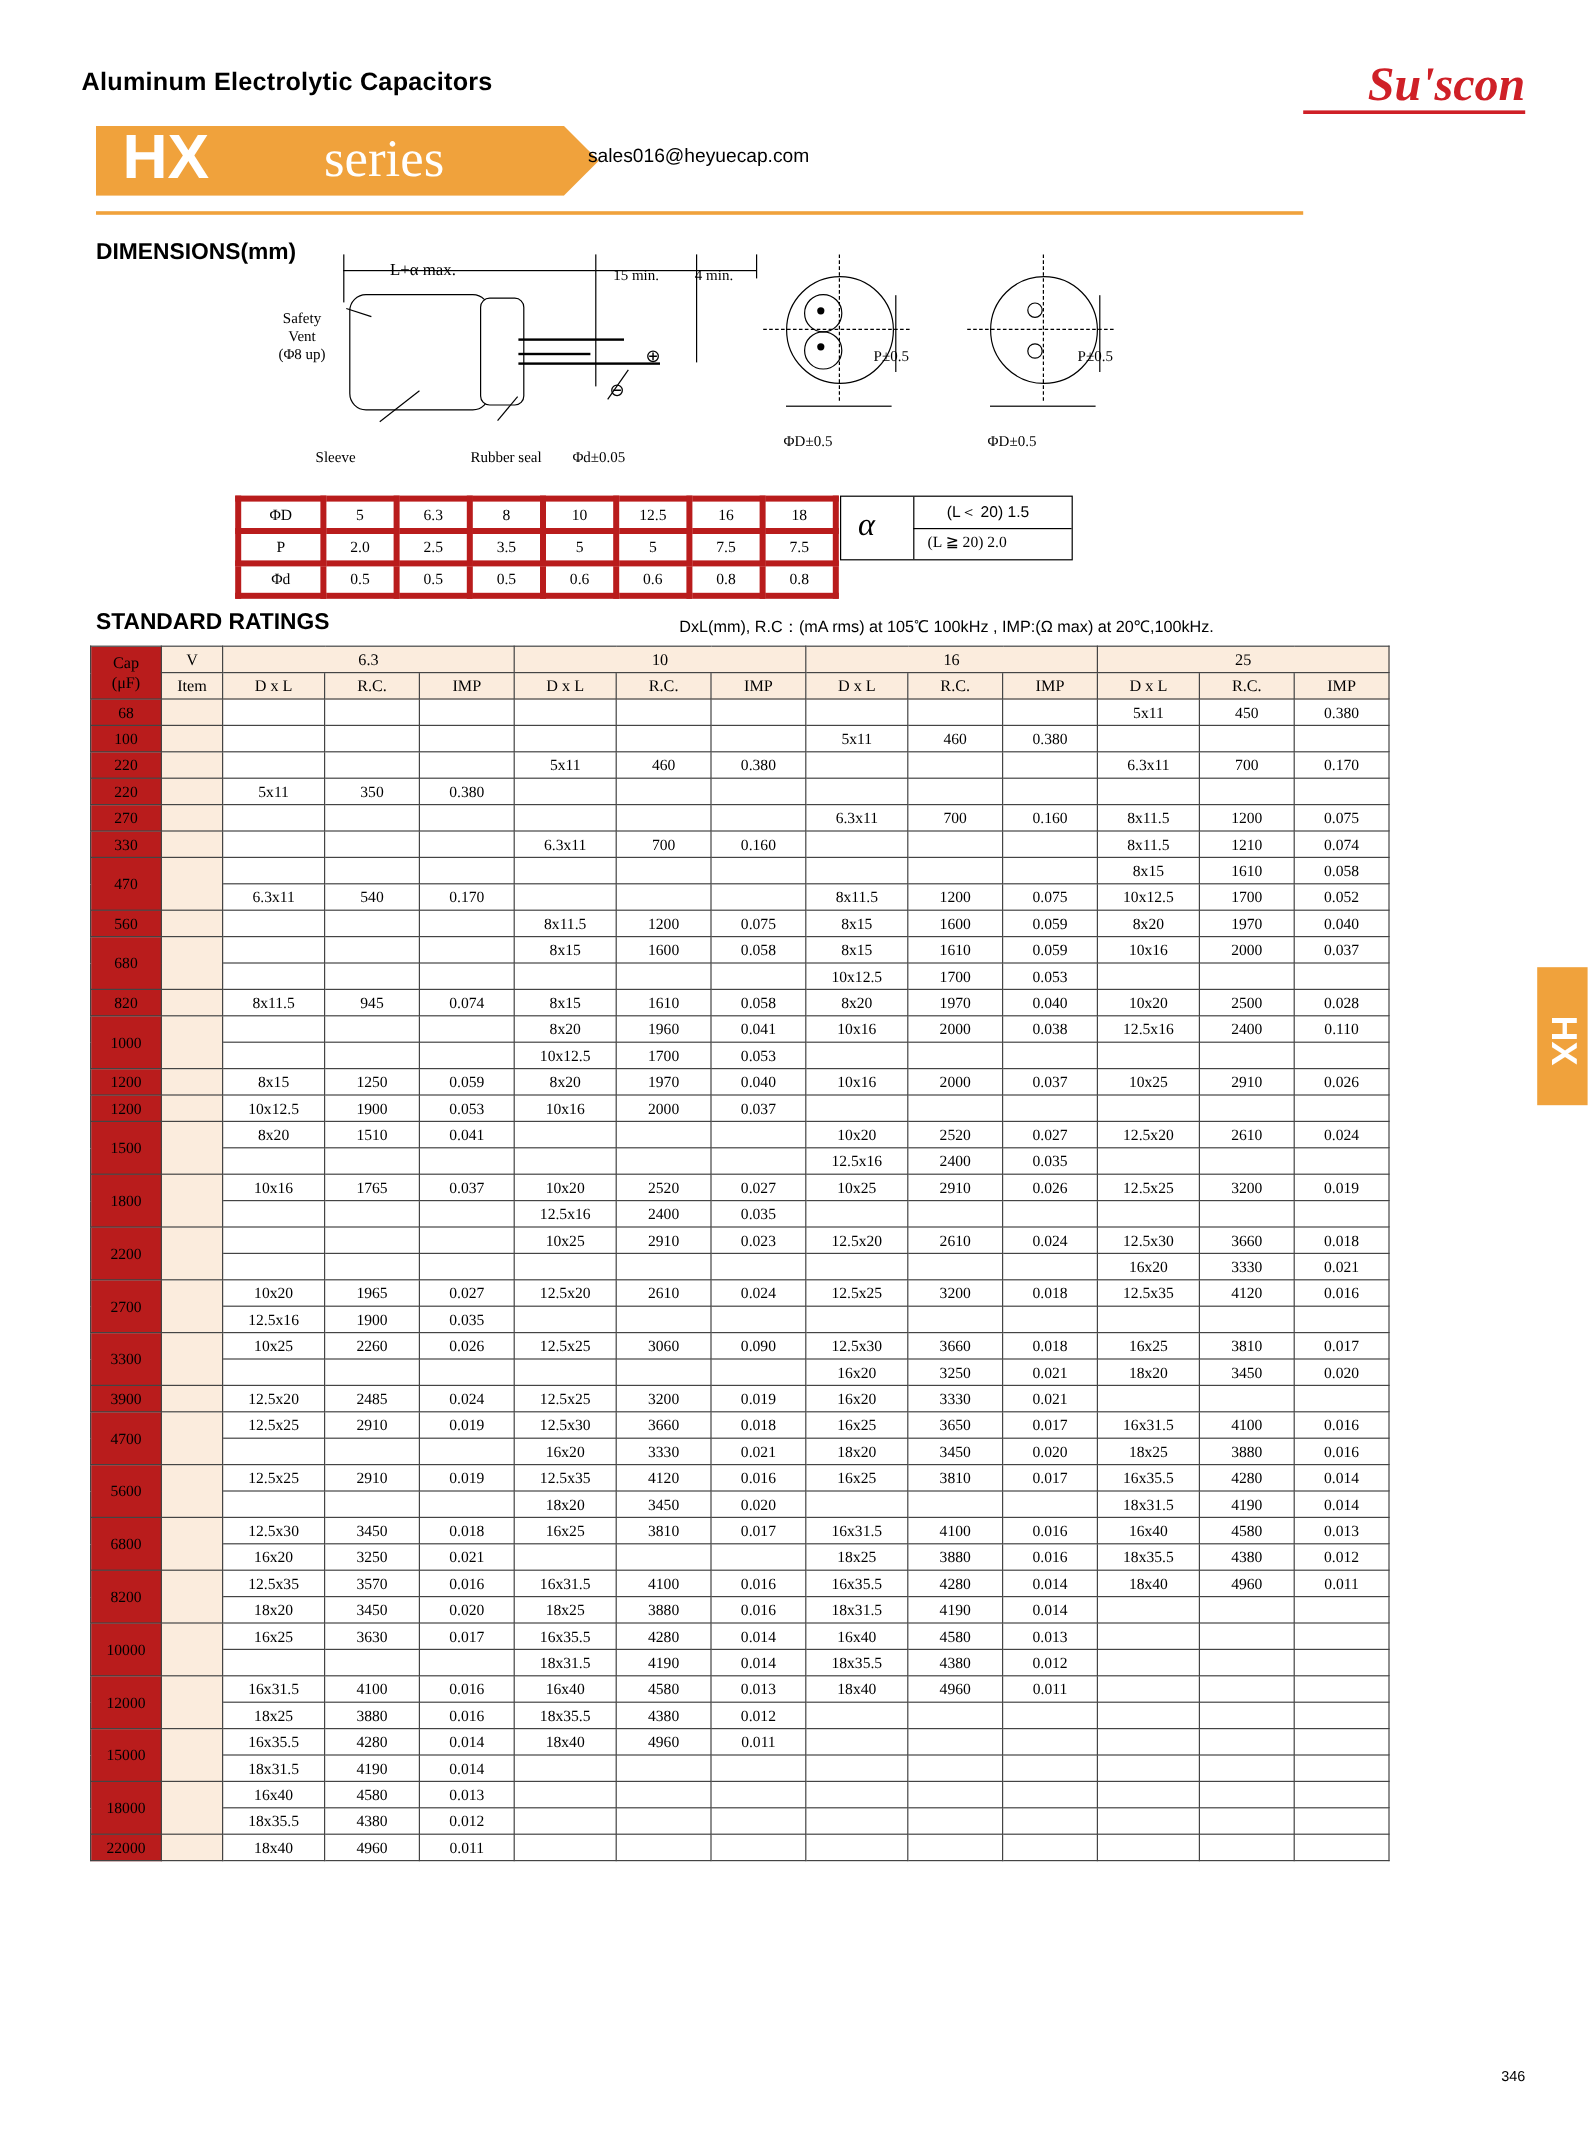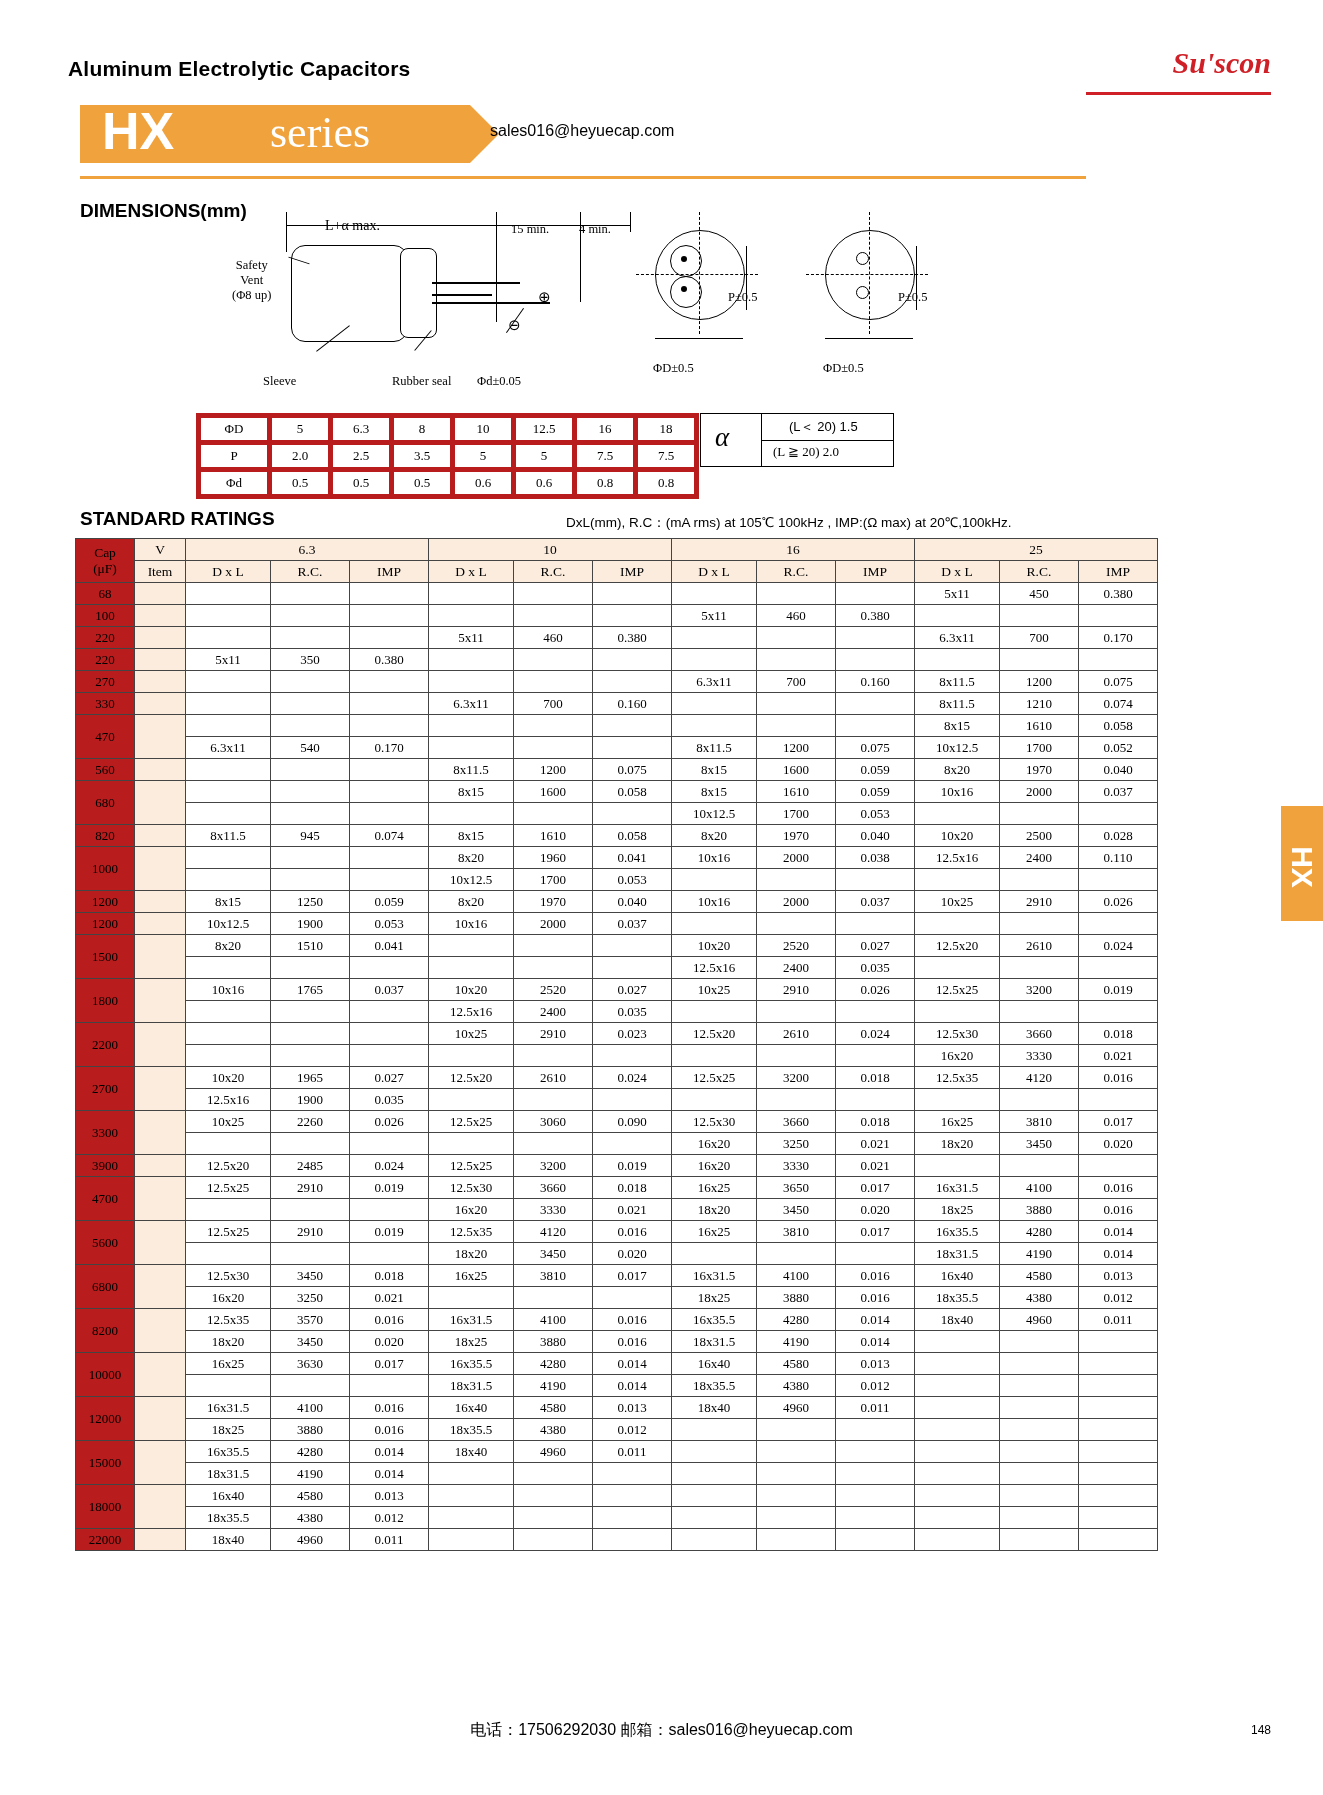--- a/index.html
+++ b/index.html
@@ -1,21 +1,21 @@
 <!DOCTYPE html>
 <html><head>
 <meta charset="utf-8">
 <style>
   html,body{margin:0;padding:0;}
   body{width:1323px;height:1795px;background:#ffffff;font-family:"Liberation Sans",sans-serif;color:#000;position:relative;}
   .page{position:relative;width:1323px;height:1795px;}
 
   
   .hdr-title{position:absolute;left:68px;top:57px;font-size:21px;font-weight:bold;letter-spacing:.2px;}
-  .brand{position:absolute;right:52px;top:46px;font-size:30px;font-weight:bold;font-style:italic;color:#cf2027;font-family:"Liberation Serif",serif;}
+  .brand{position:absolute;right:52px;top:46px;font-size:40px;font-weight:bold;font-style:italic;color:#cf2027;font-family:"Liberation Serif",serif;}
   .brand-underline{position:absolute;right:52px;top:92px;width:185px;height:3px;background:#cf2027;}
 
   .banner{position:absolute;left:80px;top:105px;width:390px;height:58px;background:#f0a23c;}
   .banner:after{content:"";position:absolute;right:-29px;top:0;border-top:29px solid transparent;border-bottom:29px solid transparent;border-left:29px solid #f0a23c;}
   .banner-hx{position:absolute;left:22px;top:-4px;color:#ffffff;font-size:52px;font-weight:bold;font-family:"Liberation Sans",sans-serif;}
   .banner-series{position:absolute;left:190px;top:2px;color:#ffffff;font-size:44px;font-family:"Liberation Serif",serif;}
   .banner-mail{position:absolute;left:490px;top:122px;font-size:16px;}
   .hdr-rule{position:absolute;left:80px;top:176px;width:1006px;height:3px;background:#f0a23c;}
 
   
@@ -885,15 +885,14 @@
           <td class="rc"></td>
           <td class="imp"></td>
         </tr>
       </tbody>
   </table>
 
   <div class="sidetab">
       <span>HX</span>
     </div>
 
-  <div class="footer">电话：17506292030  邮箱：sales016@heyuecap.com</div>
-  <div class="pageno">148</div>
+  <div class="pageno">346</div>
 </div>
 
 </body></html>

